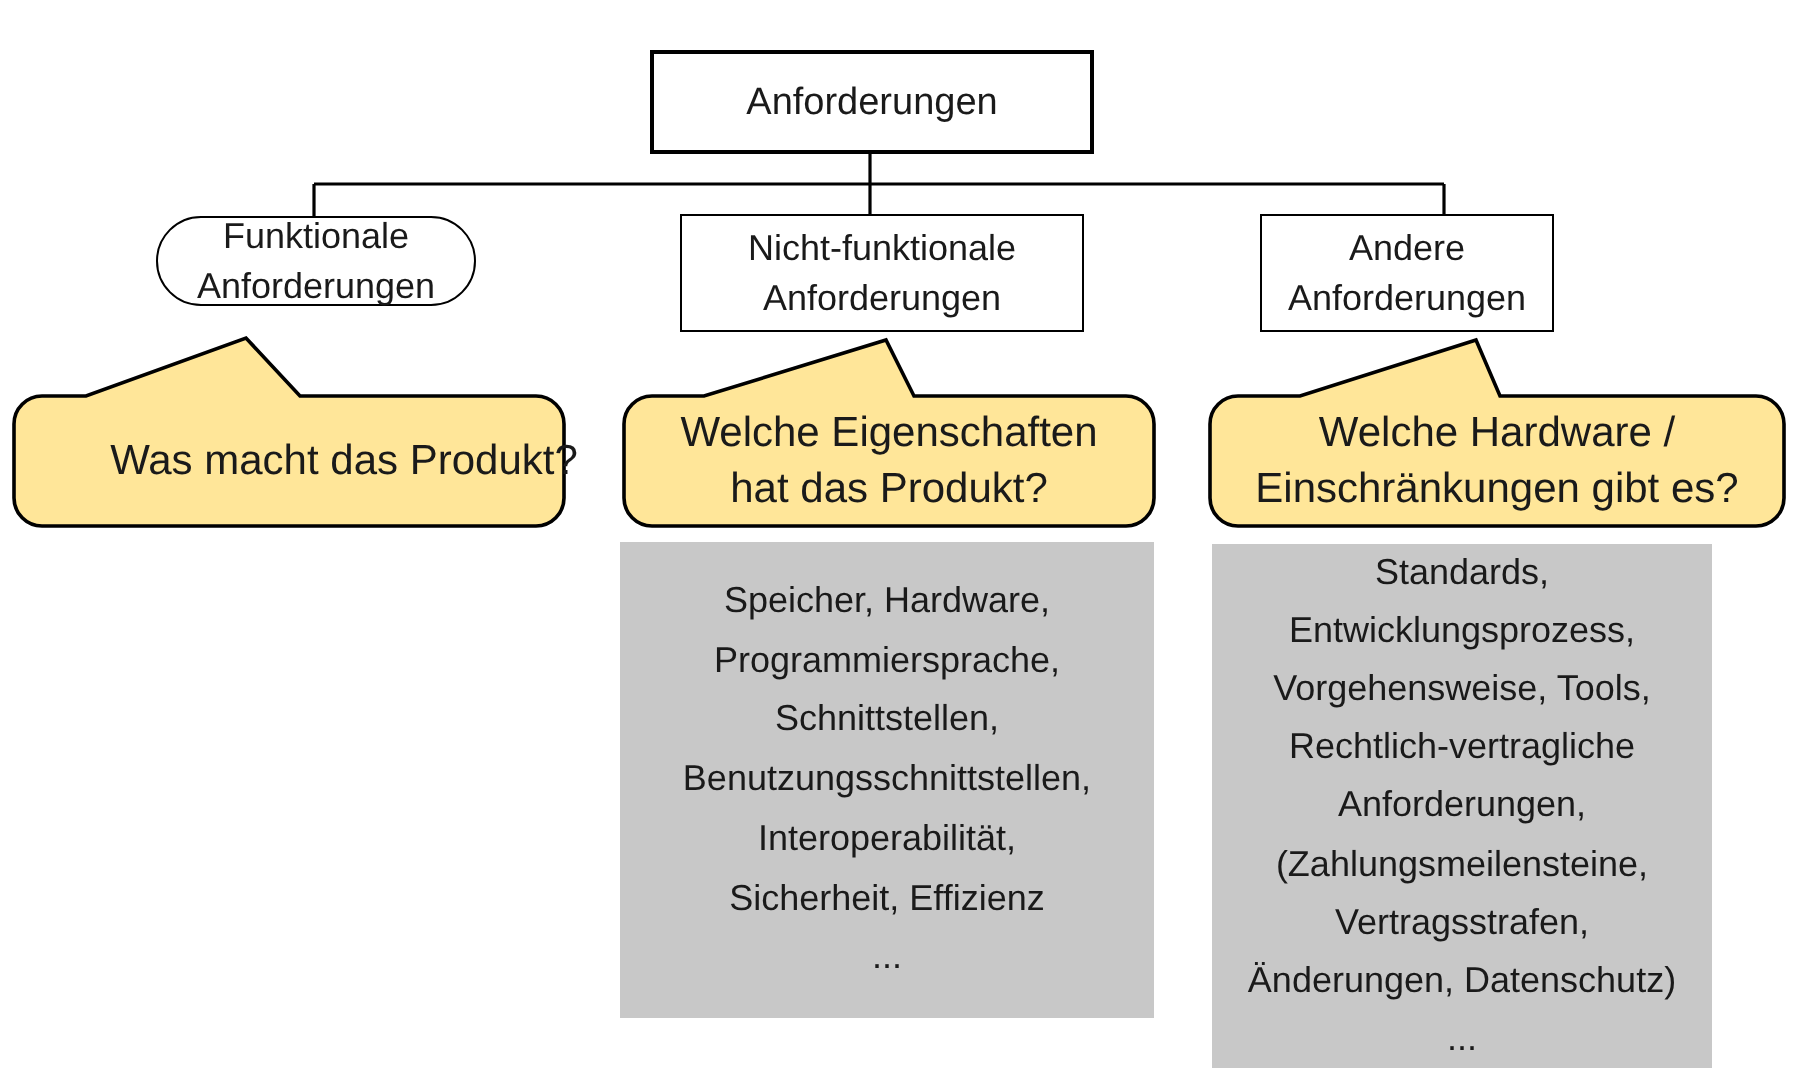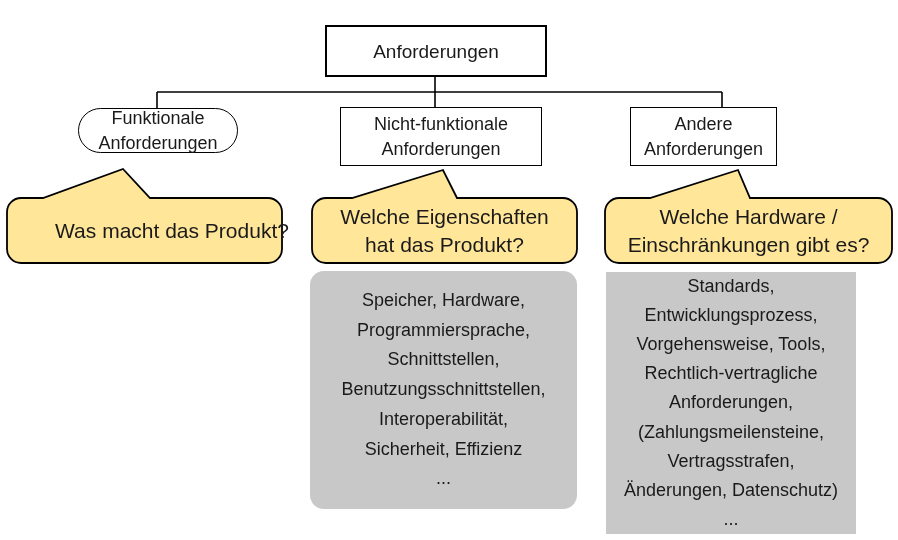--- a/index.html
+++ b/index.html
@@ -126,21 +126,21 @@
   <div id="callout2-text" class="callout-text">
     <div>Welche Eigenschaften</div>
     <div>hat das Produkt?</div>
   </div>
 
   <div id="callout3-text" class="callout-text">
     <div>Welche Hardware /</div>
     <div>Einschränkungen gibt es?</div>
   </div>
 
-  <div id="detail-box-mid" class="detail-box" style="background: rgb(200, 200, 200); border-radius: 14px;">
+  <div id="detail-box-mid" class="detail-box" style="background: rgb(200, 200, 200);">
     <div>Speicher, Hardware,</div>
     <div>Programmiersprache,</div>
     <div>Schnittstellen,</div>
     <div>Benutzungsschnittstellen,</div>
     <div>Interoperabilität,</div>
     <div>Sicherheit, Effizienz</div>
     <div>...</div>
   </div>
 
   <div id="detail-box-right" class="detail-box" style="background: rgb(200, 200, 200);">

